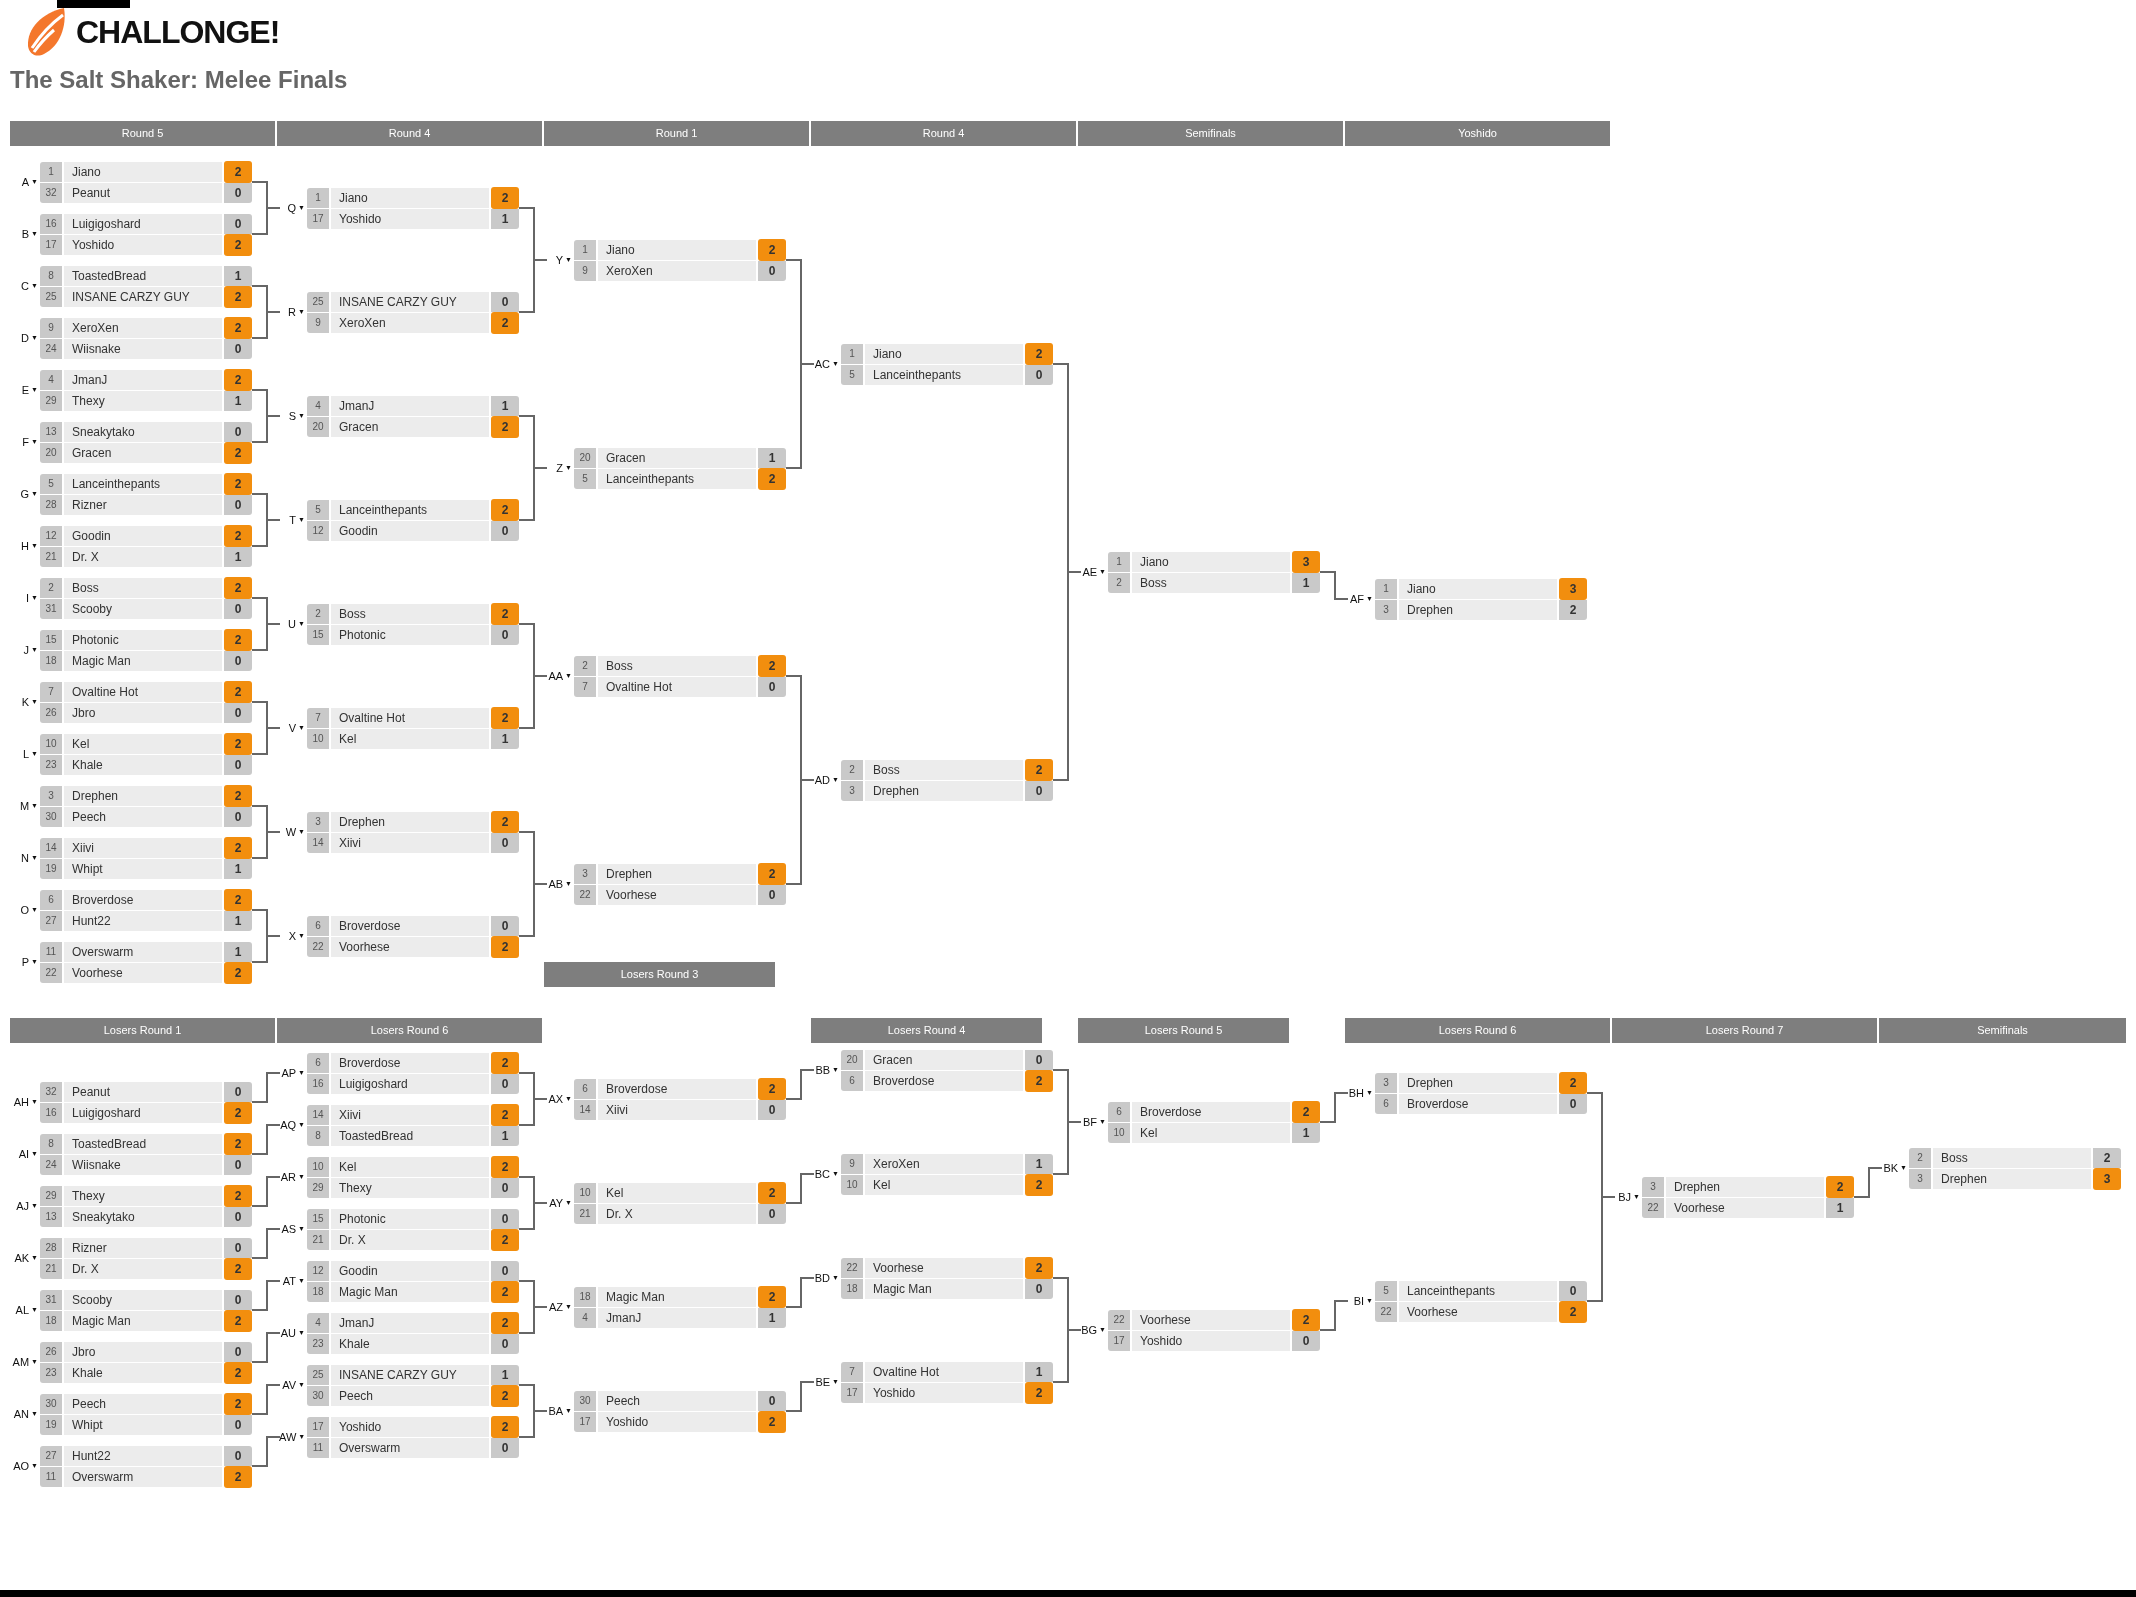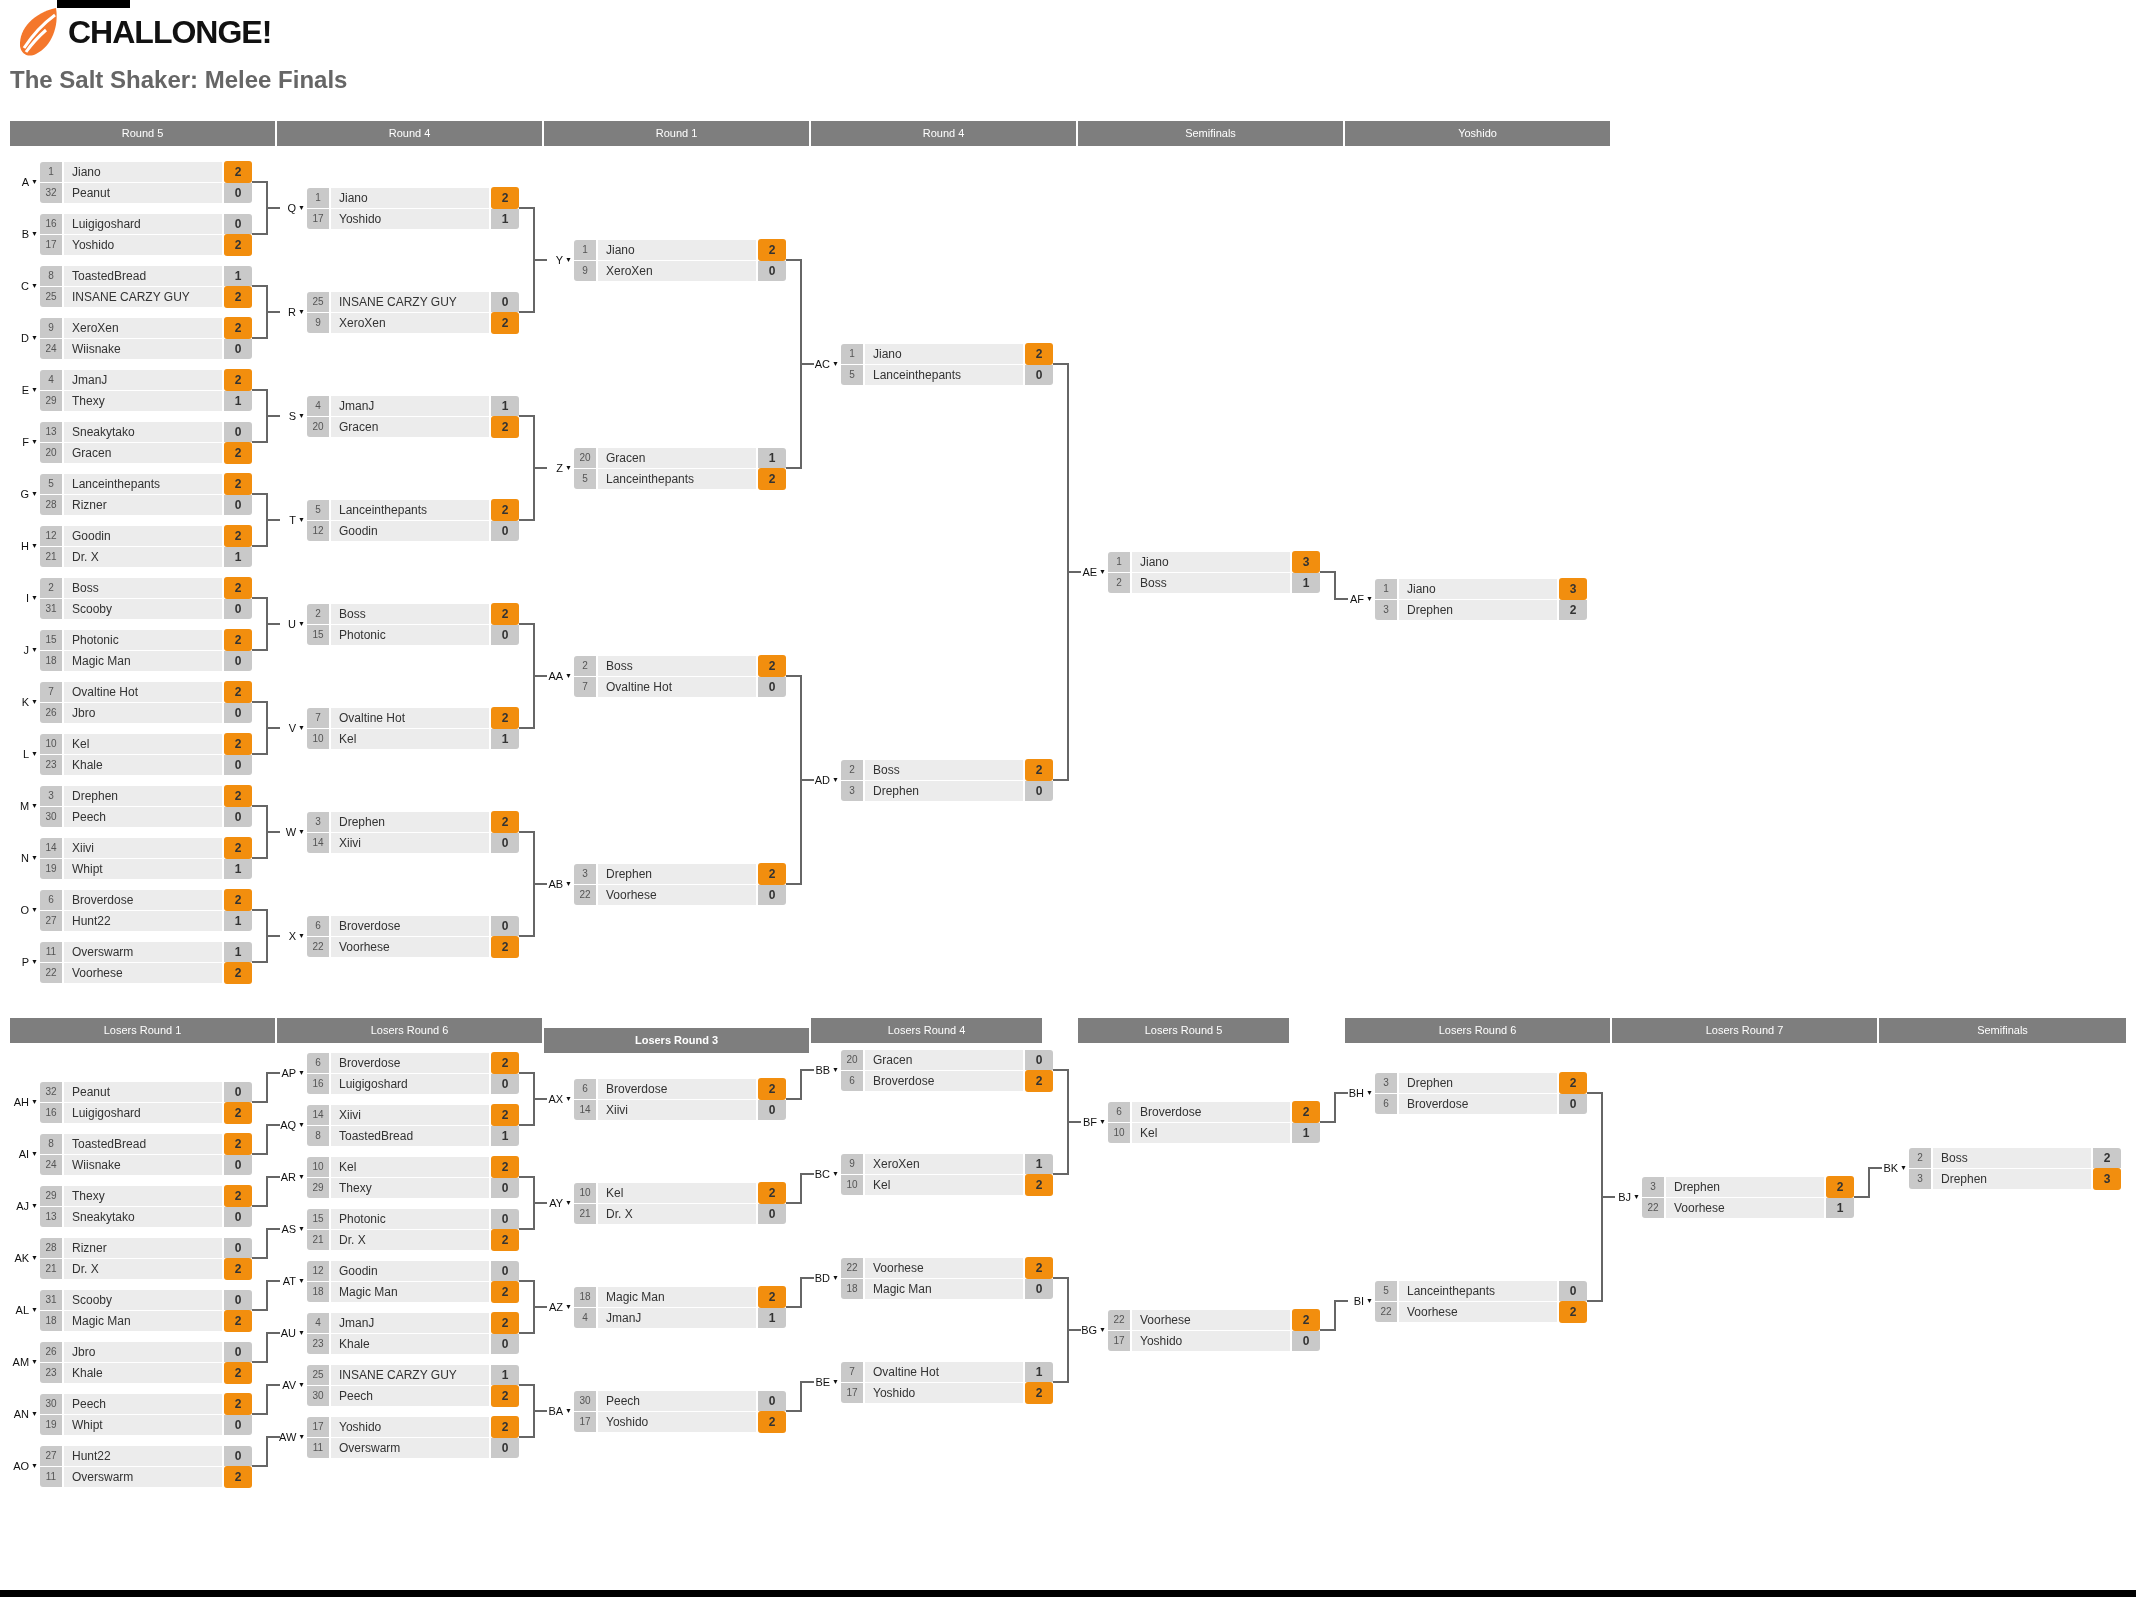--- a/index.html
+++ b/index.html
@@ -1,21 +1,21 @@
 <!DOCTYPE html>
 <html style="--accent-orange: #f28e0e; --header-bar: #7e7e7e; --cell-gray: #c9c9c9; --cell-light: #ececec; --connector: #666666;"><head>
 <meta charset="utf-8">
 <style>
   html,body{margin:0;padding:0;background:#fff;}
   body{width:2136px;height:1597px;position:relative;overflow:hidden;
        font-family:"Liberation Sans",sans-serif;color:#333;}
   #stage{position:absolute;inset:0;}
   #top-artifact{position:absolute;left:57px;top:0;width:73px;height:8px;background:#000;}
   #bottom-bar{position:absolute;left:0;top:1590px;width:2136px;height:7px;background:#000;}
-  .logo{position:absolute;left:16px;top:6px;display:flex;align-items:center;}
+  .logo{position:absolute;left:24px;top:6px;display:flex;align-items:center;}
   .logo-ic{width:44px;height:52px;}
   .logo-text{font-size:32px;font-weight:800;letter-spacing:-1px;color:#111;margin-left:8px;}
   .title{position:absolute;left:10px;top:66px;margin:0;font-size:24px;font-weight:bold;color:#666;}
   .round-header{position:absolute;height:25px;line-height:25px;background:var(--header-bar);
        color:#fff;font-size:11px;text-align:center;}
   .match{position:absolute;width:212px;height:41px;}
   .prow{position:absolute;left:0;width:212px;height:20px;}
   .prow.r2{top:21px;}
   .seed{position:absolute;left:0;width:22px;height:20px;background:var(--cell-gray);
        font-size:10px;color:#555;text-align:center;line-height:20px;}
@@ -533,21 +533,21 @@
         <div class="prow r2">
           <span class="seed">3</span>
           <span class="pname">Drephen</span>
           <span class="pscore">2</span>
         </div>
       </div>
     </div>
   <div id="losers">
       <div class="round-header" style="left: 10px; top: 1018px; width: 265px; height: 25px;">Losers Round 1</div>
       <div class="round-header" style="left: 277px; top: 1018px; width: 265px; height: 25px;">Losers Round 6</div>
-      <div class="round-header" style="left: 544px; top: 1028px; width: 265px; height: 25px; font-weight: bold;">Losers Round 3</div>
+      <div class="round-header" style="left: 544px; top: 962px; width: 231px; height: 25px;">Losers Round 3</div>
       <div class="round-header" style="left: 811px; top: 1018px; width: 231px; height: 25px;">Losers Round 4</div>
       <div class="round-header" style="left: 1078px; top: 1018px; width: 211px; height: 25px;">Losers Round 5</div>
       <div class="round-header" style="left: 1345px; top: 1018px; width: 265px; height: 25px;">Losers Round 6</div>
       <div class="round-header" style="left: 1612px; top: 1018px; width: 265px; height: 25px;">Losers Round 7</div>
       <div class="round-header" style="left: 1879px; top: 1018px; width: 247px; height: 25px;">Semifinals</div>
       <div class="mlabel" style="left: 12px; top: 1095px; width: 26px; height: 14px;"><span class="mletter">AH</span><span class="marrow">▼</span></div>
       <div class="match" style="left: 40px; top: 1082px; width: 212px; height: 41px;">
         <div class="prow r1">
           <span class="seed">32</span>
           <span class="pname">Peanut</span>

